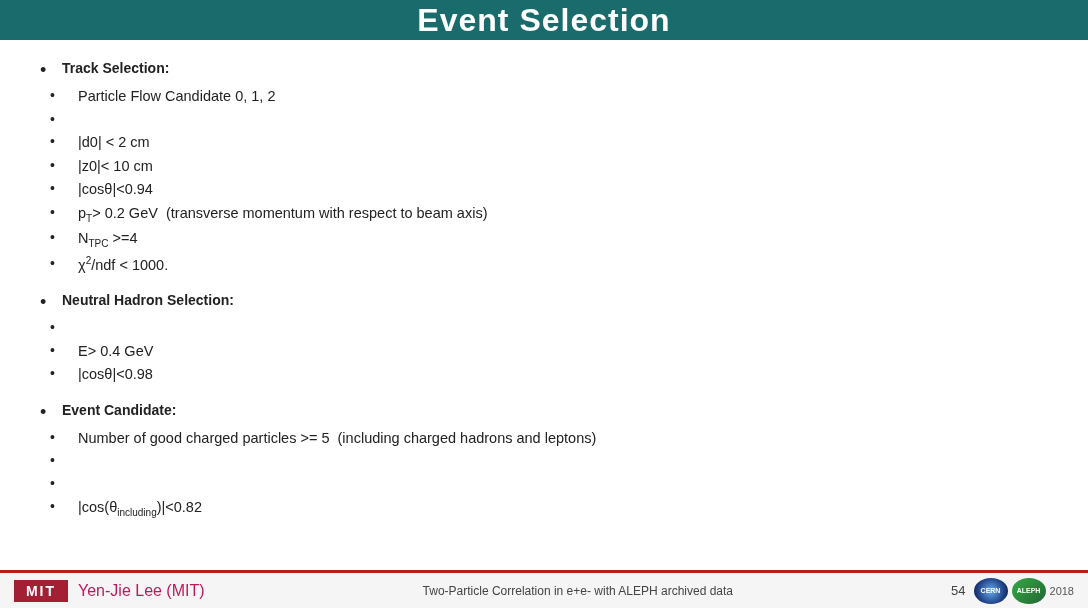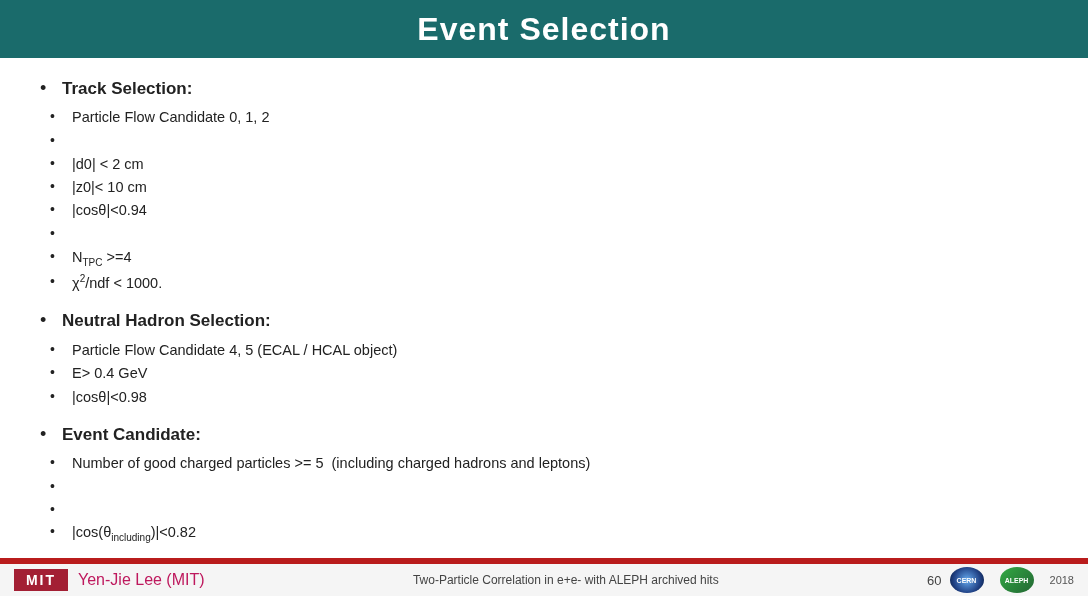--- a/index.html
+++ b/index.html
@@ -10,21 +10,21 @@
       font-family: Arial, Helvetica, sans-serif;
       font-size: 15px;
       color: #222;
       overflow: hidden;
       position: relative;
     }
 
     .header {
       background: #1a6b6b;
       width: 100%;
-      height: 58px;
+      height: 40px;
       display: flex;
       align-items: center;
       justify-content: center;
     }
 
     .header-title {
       color: #ffffff;
       font-size: 32px;
       font-weight: bold;
       letter-spacing: 1px;
@@ -34,21 +34,21 @@
       padding: 18px 40px 10px 40px;
       line-height: 1.55;
     }
 
     .section {
       margin-bottom: 14px;
     }
 
     .section-title {
       font-weight: bold;
-      font-size: 17px;
+      font-size: 14px;
       margin-bottom: 2px;
     }
 
     .bullet-l1 {
       display: flex;
       align-items: flex-start;
       margin-bottom: 2px;
     }
 
     .bullet-l1 > .dot {
@@ -70,30 +70,31 @@
 
     .bullet-l2 > .dot {
       min-width: 22px;
       font-size: 14px;
       line-height: 1.55;
       color: #222;
     }
 
     .bullet-l2 .text {
       font-size: 14.5px;
+      margin-left: 6px;
     }
 
     .footer {
       position: absolute;
-      bottom: 16px;
+      bottom: 4px;
       left: 0;
       width: 100%;
       height: 38px;
       background: #f5f5f5;
-      border-top: 6px solid #b91c1c;
+      border-top: 3px solid #b91c1c;
       display: flex;
       align-items: center;
       justify-content: space-between;
       padding: 0 14px;
     }
 
     .footer-left {
       display: flex;
       align-items: center;
       gap: 10px;
@@ -167,41 +168,41 @@
       <div class="bullet-l2">
         <span class="dot">•</span>
         <span class="text">|z0|&lt; 10 cm</span>
       </div>
       <div class="bullet-l2">
         <span class="dot">•</span>
         <span class="text">|cosθ|&lt;0.94</span>
       </div>
       <div class="bullet-l2">
         <span class="dot">•</span>
+        <span class="text">p<sub>T</sub>&gt; 0.2 GeV&nbsp;&nbsp;(transverse momentum with respect to beam axis)</span>
       </div>
       <div class="bullet-l2">
         <span class="dot">•</span>
         <span class="text">N<sub>TPC</sub> &gt;=4</span>
       </div>
       <div class="bullet-l2">
         <span class="dot">•</span>
         <span class="text">χ<sup>2</sup>/ndf &lt; 1000.</span>
       </div>
     </div>
   </div>
 
   <div class="section">
     <div class="bullet-l1">
       <span class="dot">•</span>
       <span class="section-title"><strong>Neutral Hadron Selection:</strong></span>
     </div>
     <div class="sub-list">
       <div class="bullet-l2">
         <span class="dot">•</span>
-        <span class="text">Particle Flow Candidate 4, 5 (ECAL / HCAL object)</span>
       </div>
       <div class="bullet-l2">
         <span class="dot">•</span>
         <span class="text">E&gt; 0.4 GeV</span>
       </div>
       <div class="bullet-l2">
         <span class="dot">•</span>
         <span class="text">|cosθ|&lt;0.98</span>
       </div>
     </div>
@@ -232,23 +233,23 @@
 
 </div>
 
 <div class="footer">
   <div class="footer-left">
     <div class="mit-logo">
       <span class="mit-logo-text">MIT</span>
     </div>
     <span class="footer-author">Yen-Jie Lee (MIT)</span>
   </div>
-  <div class="footer-center">Two-Particle Correlation in e+e- with ALEPH archived hits</div>
+  <div class="footer-center">Two-Particle Correlation in e+e- with ALEPH archived data</div>
   <div class="footer-right">
-    <span>60</span>
-
-    <div style="display:flex;gap:16px;align-items:center;">
+    <span>54</span>
+
+    <div style="display:flex;gap:4px;align-items:center;">
       <div style="width:34px;height:26px;border-radius:50%;background:radial-gradient(circle,#66aaee 0%,#224488 60%,#001133 100%);display:flex;align-items:center;justify-content:center;font-size:7px;color:white;font-weight:bold;">CERN</div>
       <div style="width:34px;height:26px;background:linear-gradient(135deg,#33aa44 0%,#226633 100%);border-radius:50%;display:flex;align-items:center;justify-content:center;font-size:7px;color:white;font-weight:bold;">ALEPH</div>
       <div style="font-size:11px;color:#555;">2018</div>
     </div>
   </div>
 </div>
 
 </body></html>

